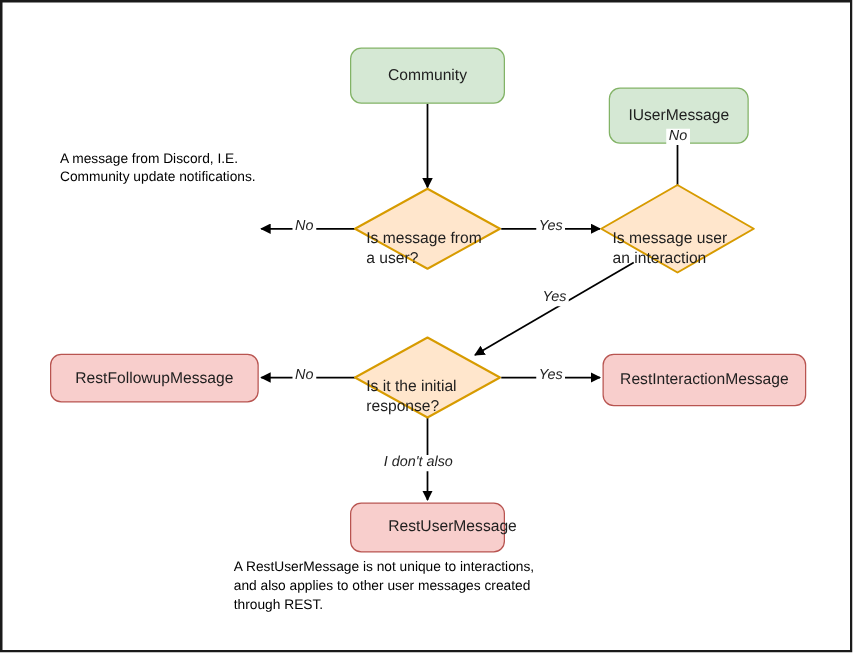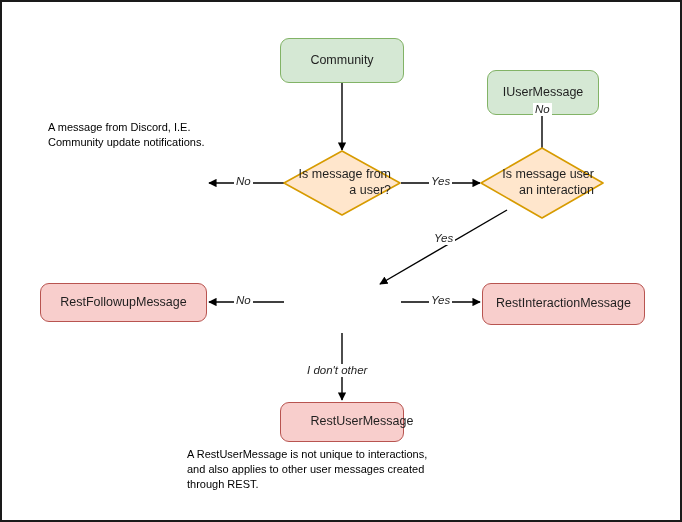--- a/index.html
+++ b/index.html
@@ -53,27 +53,27 @@
   }
   .diamond-wrap svg {
     position: absolute;
     left: 0;
     top: 0;
     overflow: visible;
   }
   .diamond-label {
     position: absolute;
     left: 0;
-    top: 0;
+    top: 16px;
     width: 100%;
     height: 100%;
     display: flex;
     align-items: center;
     justify-content: center;
-    text-align: right;
+    text-align: left;
     font-size: 12.5px;
     color: #1f1f1f;
     line-height: 1.25;
     padding: 0 10px;
     box-sizing: border-box;
   }
   .edge-label {
     position: absolute;
     font-size: 11.5px;
     color: #1f1f1f;
@@ -145,34 +145,40 @@
     <div class="diamond-label">Is message from a user?</div>
   </div>
 
   <div class="diamond-wrap" style="left:478px; top:145px; width:124px; height:72px;">
     <svg width="124" height="72" viewBox="0 0 124 72">
       <path d="M 62 1 L 123 36 L 62 71 L 1 36 Z" fill="#ffe6cc" stroke="#d79b00" stroke-width="1.6" stroke-linejoin="round"></path>
     </svg>
     <div class="diamond-label">Is message user an interaction</div>
   </div>
 
+  <div class="diamond-wrap" style="left:281px; top:267px; width:118px; height:66px;">
+    <svg width="118" height="66" viewBox="0 0 118 66">
+      <path d="M 59 1 L 117 33 L 59 65 L 1 33 Z" fill="#ffe6cc" stroke="#d79b00" stroke-width="1.6" stroke-linejoin="round"></path>
+    </svg>
+    <div class="diamond-label">Is it the initial response?</div>
+  </div>
 
   <div class="edge-label" style="left:232px; top:173px;">No</div>
 
   <div class="edge-label" style="left:427px; top:173px;">Yes</div>
 
   <div class="edge-label" style="left:531px; top:101px;">No</div>
 
   <div class="edge-label" style="left:430px; top:230px;">Yes</div>
 
   <div class="edge-label" style="left:232px; top:292px;">No</div>
 
   <div class="edge-label" style="left:427px; top:292px;">Yes</div>
 
-  <div class="edge-label" style="left:303px; top:362px;">I don't other</div>
+  <div class="edge-label" style="left:303px; top:362px;">I don't also</div>
 
   <div class="note" style="left:46px; top:118px; width:190px;">A message from Discord, I.E.
 Community update notifications.</div>
 
   <div class="note" style="left:185px; top:445px; width:310px;">A RestUserMessage is not unique to interactions,
 and also applies to other user messages created
 through REST.</div>
 
 </div>
 

